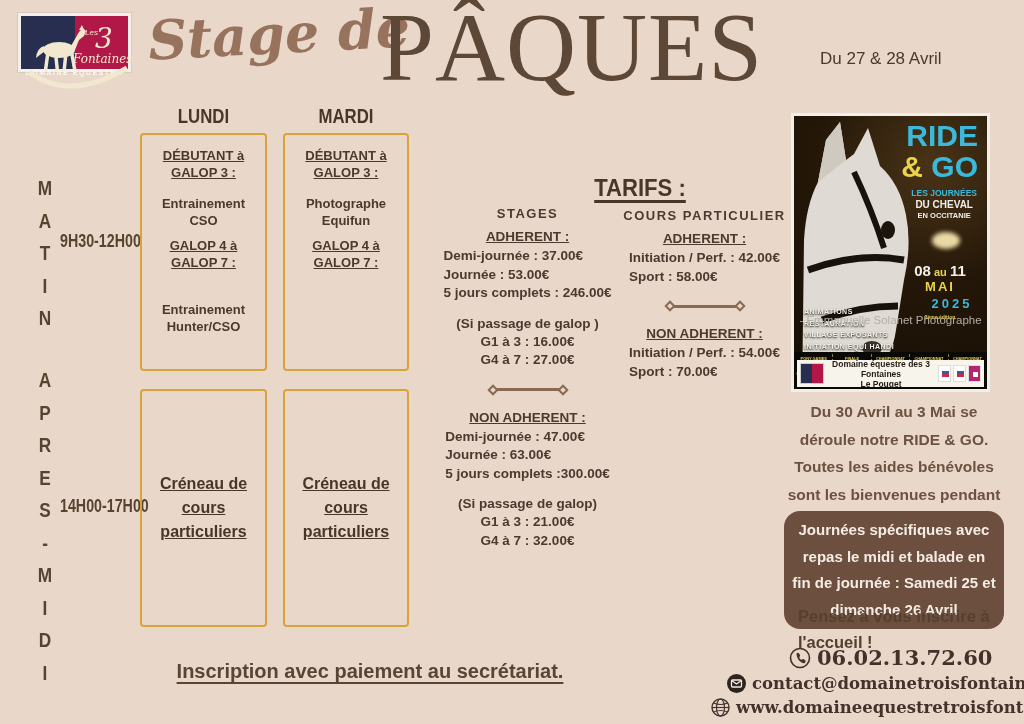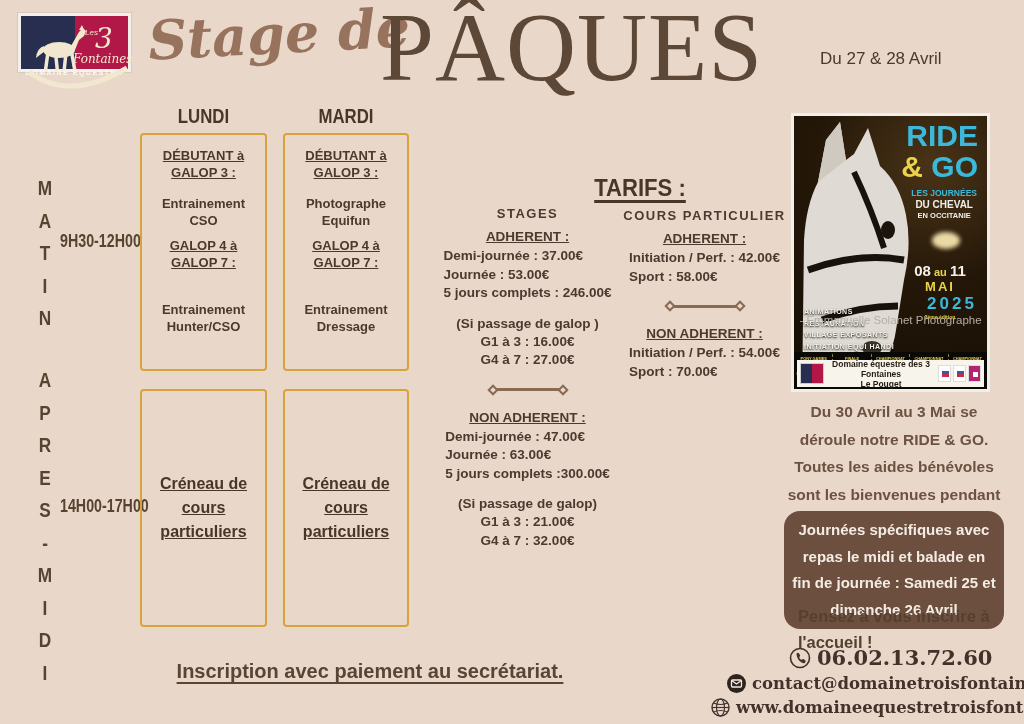--- a/index.html
+++ b/index.html
@@ -80,21 +80,21 @@
   .p-title .cyan { color:#3cb9da; } .p-title .yellow { color:#e9d44b; }
   .p-sub { position:absolute; right:10px; top:72px; text-align:center; font-weight:bold; line-height:11px; }
   .p-sub .l1 { font-size:8.5px; color:#3cb9da; }
   .p-sub .l2 { font-size:10px; color:#f2efe8; }
   .p-sub .l3 { font-size:7.5px; color:#f2efe8; }
   .p-light { position:absolute; left:138px; top:116px; width:28px; height:17px; border-radius:50%;
              background:#ead9a4; filter:blur(2px); }
   .p-date { position:absolute; right:8px; top:146px; width:78px; text-align:center; font-weight:bold; }
   .p-date .d1 { font-size:15px; color:#f4f1e8; } .p-date .dmid { font-size:11px; color:#e9d44b; }
   .p-date .dmon { font-size:13px; color:#e9d44b; letter-spacing:2px; line-height:14px; }
-  .p-date .dyr { font-size:17px; color:#3cb9da; letter-spacing:3px; line-height:19px;padding-left:24px; }
+  .p-date .dyr { font-size:13px; color:#3cb9da; letter-spacing:3px; line-height:19px;padding-left:24px; }
   .p-date .ded { font-size:5px; color:#e9d44b; line-height:9px; }
   .p-feats { position:absolute; left:10px; top:190px; font-size:7px; font-weight:bold; color:#f4f1e8;
              line-height:11.5px; letter-spacing:.5px; text-shadow:0 1px 2px #000; }
   .p-mark { position:absolute; left:0; top:198px; width:100%; text-align:center; font-size:11.5px;
             color:#b4aea4; white-space:nowrap; }
   .p-events { position:absolute; left:0; right:0; top:236px; height:37px; background:#0b0906;
               display:flex; align-items:stretch; padding:2px 1px; }
   .p-event { flex:1; font-size:3.9px; line-height:5px; font-weight:bold; color:#e3cf52; text-align:center;
              border-left:1px dashed #8a7b3a; padding:2px 1px; overflow:hidden; }
   .p-event:first-child { border-left:none; }
@@ -169,21 +169,20 @@
   <div class="box box-l-am">
     <div class="grp-title">DÉBUTANT à GALOP 3 :</div>
     <div class="grp-act">Entrainement CSO</div>
     <div class="grp-title2">GALOP 4 à GALOP 7 :</div>
     <div class="grp-act2">Entrainement Hunter/CSO</div>
   </div>
   <div class="box box-m-am">
     <div class="grp-title">DÉBUTANT à GALOP 3 :</div>
     <div class="grp-act">Photographe Equifun</div>
     <div class="grp-title2">GALOP 4 à GALOP 7 :</div>
-    <div class="grp-act2">Entrainement Dressage</div>
   </div>
 
   <div class="box box-l-pm">
     <div class="box-pm-label">Créneau de cours particuliers</div>
   </div>
   <div class="box box-m-pm">
     <div class="box-pm-label">Créneau de cours particuliers</div>
   </div>
 
   <div class="tarifs-title">TARIFS :</div>

